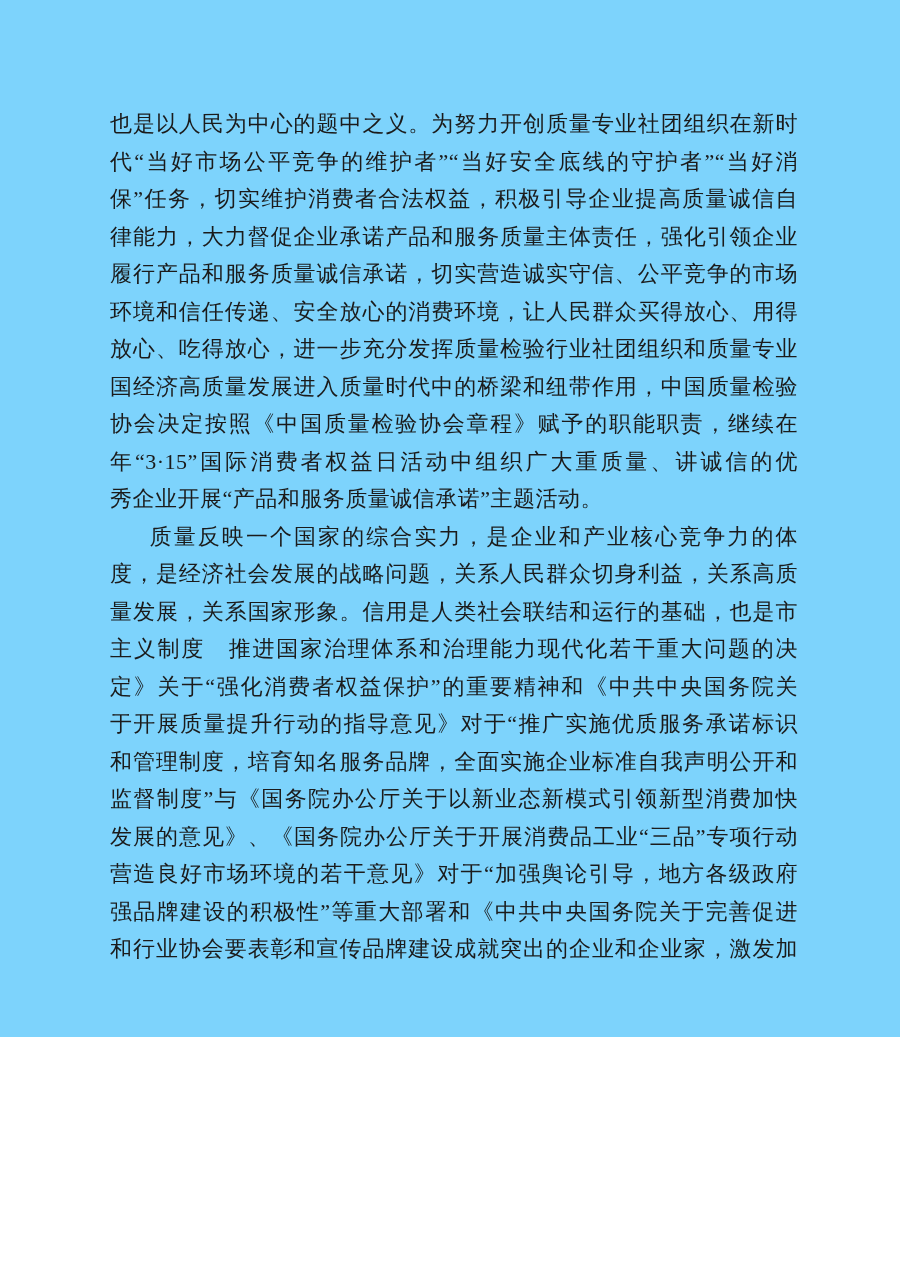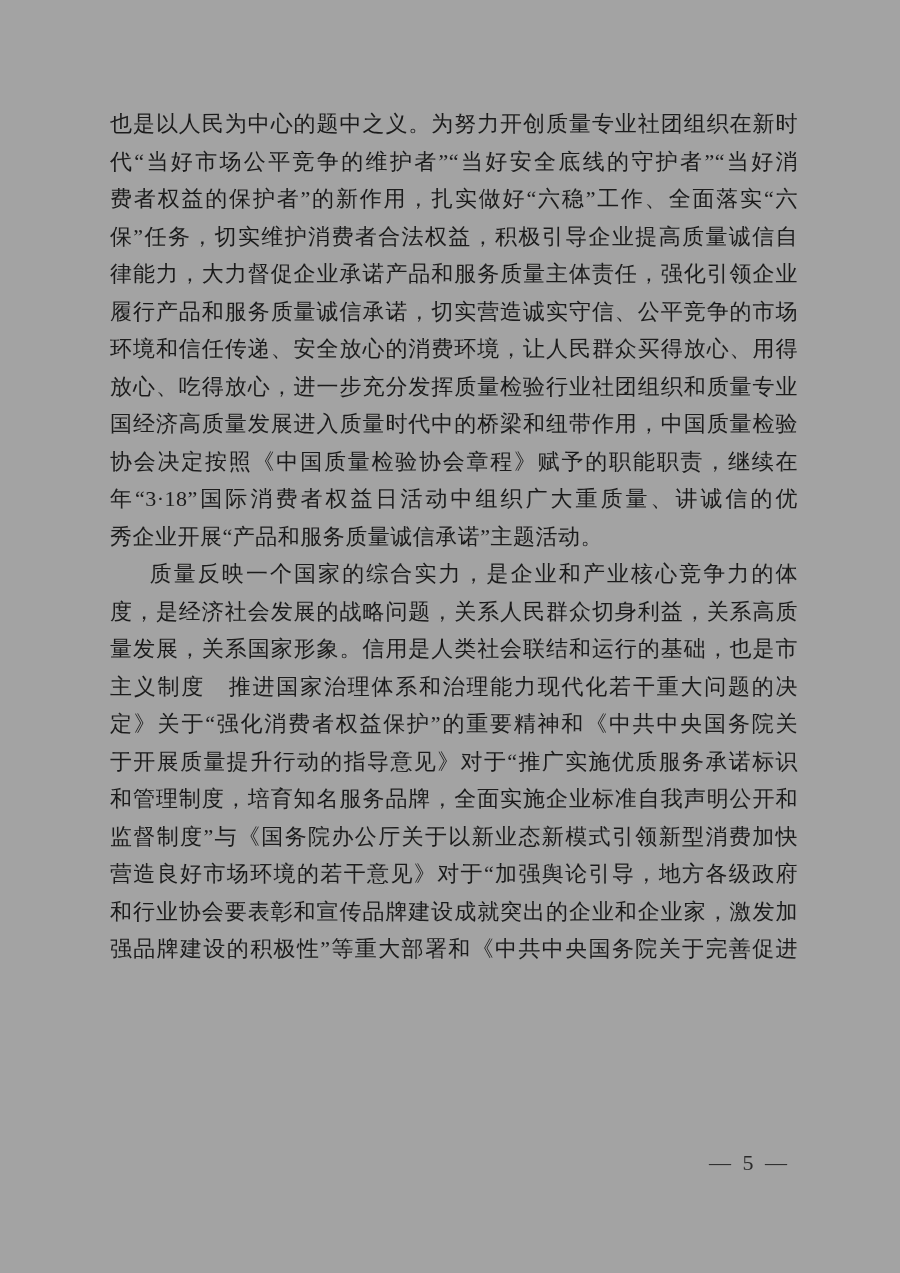--- a/index.html
+++ b/index.html
@@ -3,22 +3,22 @@
 <meta charset="utf-8">
 <style>
   html, body {
     margin: 0;
     padding: 0;
     background: #ffffff;
   }
   .page {
     position: relative;
     width: 900px;
-    height: 1273px;
-    background: #a3a3a3;
+    height: 1037px;
+    background: #7dd3fc;
     overflow: hidden;
     font-family: "Liberation Serif", "DejaVu Serif", serif;
     color: #1b1b1b;
   }
   .text-block {
     position: absolute;
     left: 110px;
     top: 105px;
     width: 688px;
   }
@@ -53,38 +53,38 @@
     font-family: "Liberation Serif", "DejaVu Serif", serif;
   }
 </style>
 </head>
 <body>
 
 <div class="page">
   <div class="text-block" id="text-block">
       <div class="line">也是以人民为中心的题中之义。为努力开创质量专业社团组织在新时</div>
       <div class="line">代“当好市场公平竞争的维护者”“当好安全底线的守护者”“当好消</div>
-      <div class="line">费者权益的保护者”的新作用，扎实做好“六稳”工作、全面落实“六</div>
       <div class="line">保”任务，切实维护消费者合法权益，积极引导企业提高质量诚信自</div>
       <div class="line">律能力，大力督促企业承诺产品和服务质量主体责任，强化引领企业</div>
       <div class="line">履行产品和服务质量诚信承诺，切实营造诚实守信、公平竞争的市场</div>
       <div class="line">环境和信任传递、安全放心的消费环境，让人民群众买得放心、用得</div>
       <div class="line">放心、吃得放心，进一步充分发挥质量检验行业社团组织和质量专业</div>
       <div class="line">国经济高质量发展进入质量时代中的桥梁和纽带作用，中国质量检验</div>
       <div class="line">协会决定按照《中国质量检验协会章程》赋予的职能职责，继续在 2022</div>
-      <div class="line">年“3·18”国际消费者权益日活动中组织广大重质量、讲诚信的优</div>
+      <div class="line">年“3·15”国际消费者权益日活动中组织广大重质量、讲诚信的优</div>
       <div class="line end">秀企业开展“产品和服务质量诚信承诺”主题活动。</div>
       <div class="line indent">质量反映一个国家的综合实力，是企业和产业核心竞争力的体</div>
       <div class="line">度，是经济社会发展的战略问题，关系人民群众切身利益，关系高质</div>
       <div class="line">量发展，关系国家形象。信用是人类社会联结和运行的基础，也是市</div>
       <div class="line">主义制度　推进国家治理体系和治理能力现代化若干重大问题的决</div>
       <div class="line">定》关于“强化消费者权益保护”的重要精神和《中共中央国务院关</div>
       <div class="line">于开展质量提升行动的指导意见》对于“推广实施优质服务承诺标识</div>
       <div class="line">和管理制度，培育知名服务品牌，全面实施企业标准自我声明公开和</div>
       <div class="line">监督制度”与《国务院办公厅关于以新业态新模式引领新型消费加快</div>
+      <div class="line">发展的意见》、《国务院办公厅关于开展消费品工业“三品”专项行动</div>
       <div class="line">营造良好市场环境的若干意见》对于“加强舆论引导，地方各级政府</div>
+      <div class="line">强品牌建设的积极性”等重大部署和《中共中央国务院关于完善促进</div>
       <div class="line">和行业协会要表彰和宣传品牌建设成就突出的企业和企业家，激发加</div>
-      <div class="line">强品牌建设的积极性”等重大部署和《中共中央国务院关于完善促进</div>
     </div>
   <div class="footer">
     <span class="page-number">— 5 —</span>
   </div>
 </div>
 
 </body></html>

